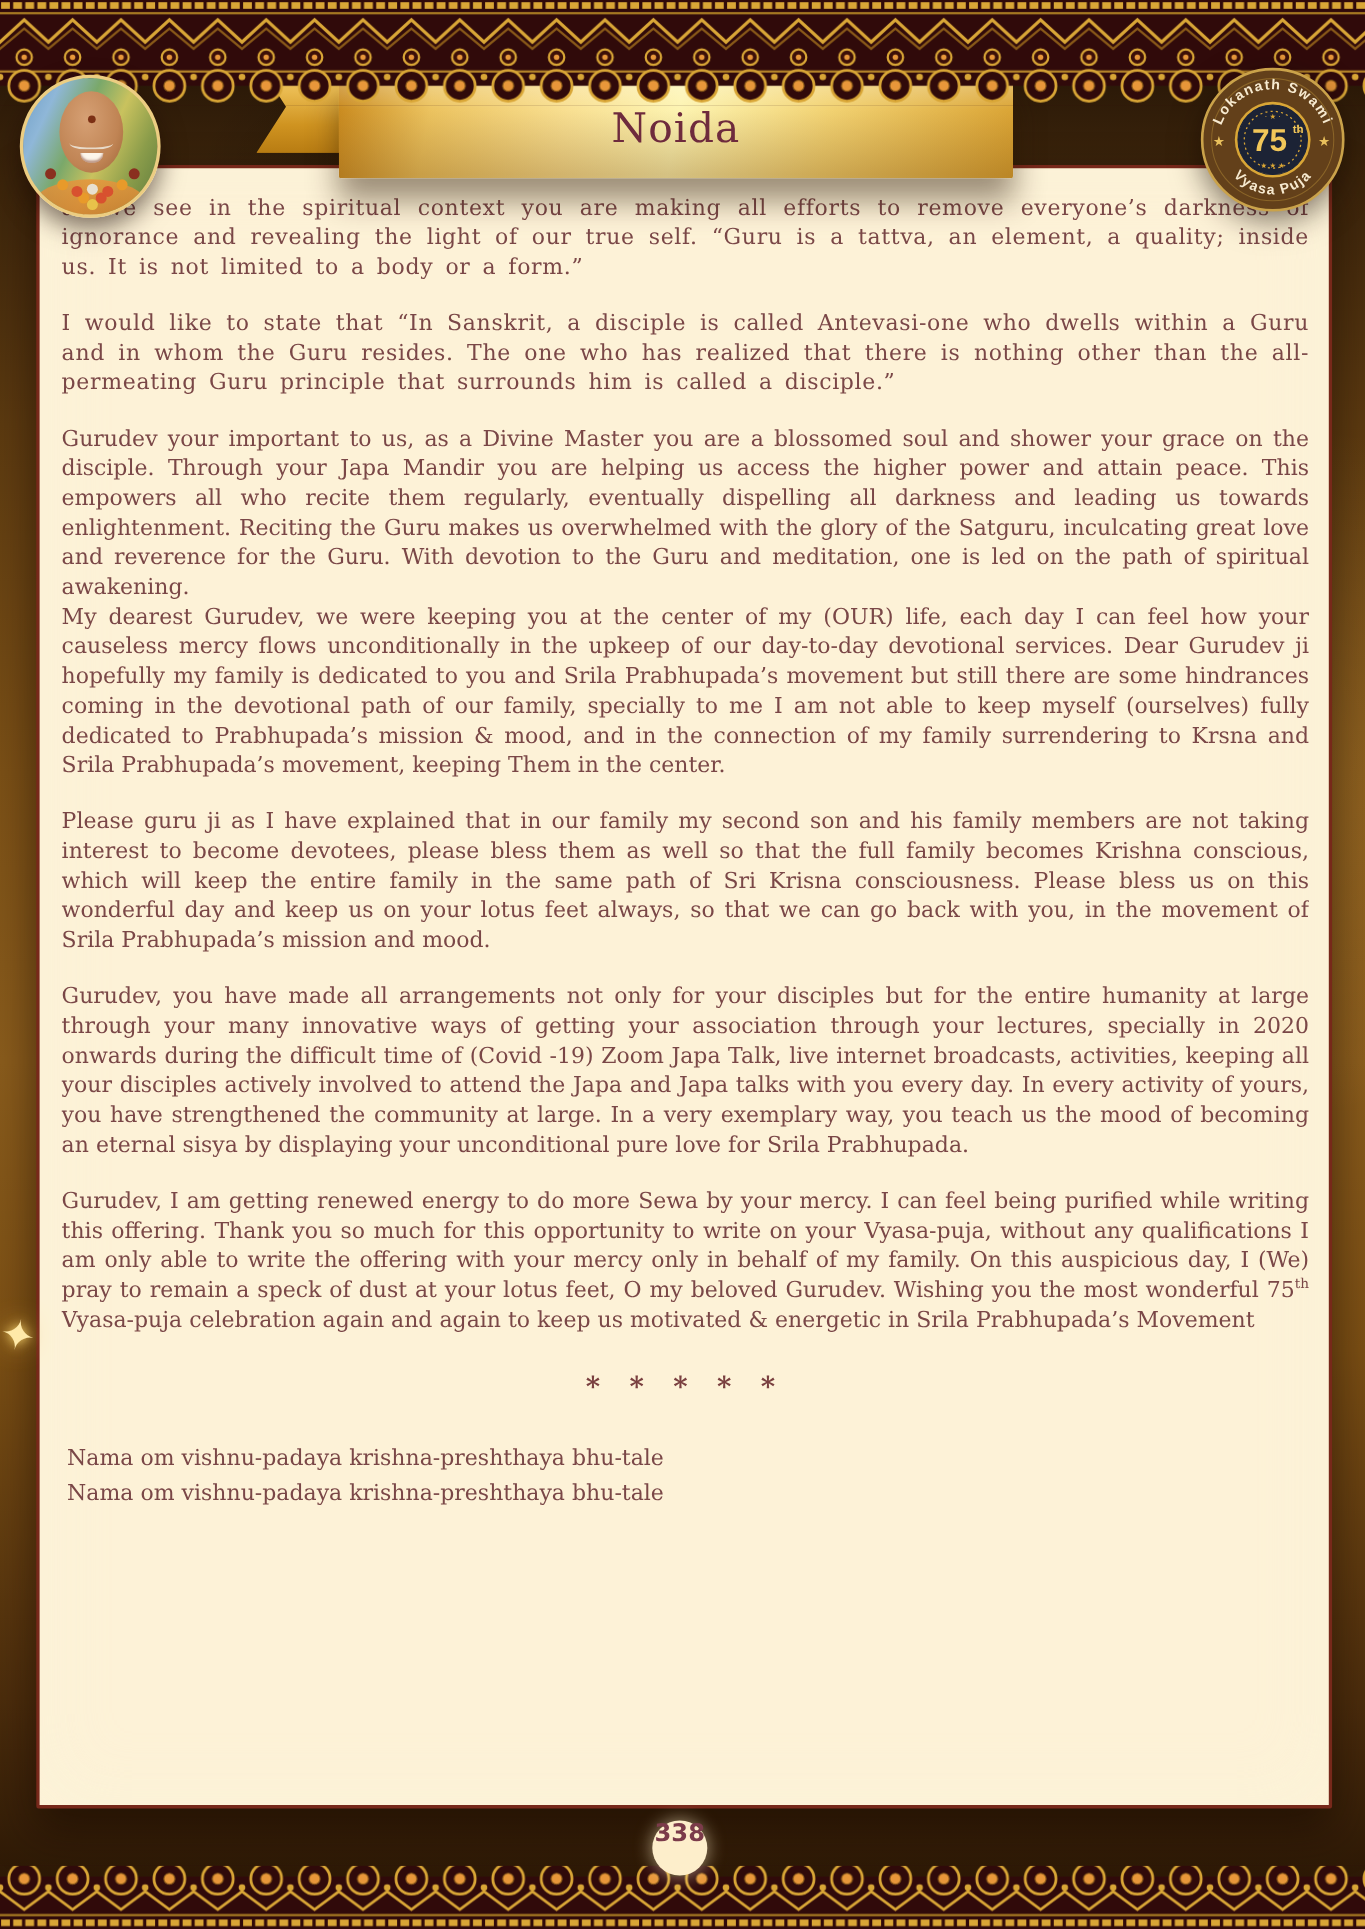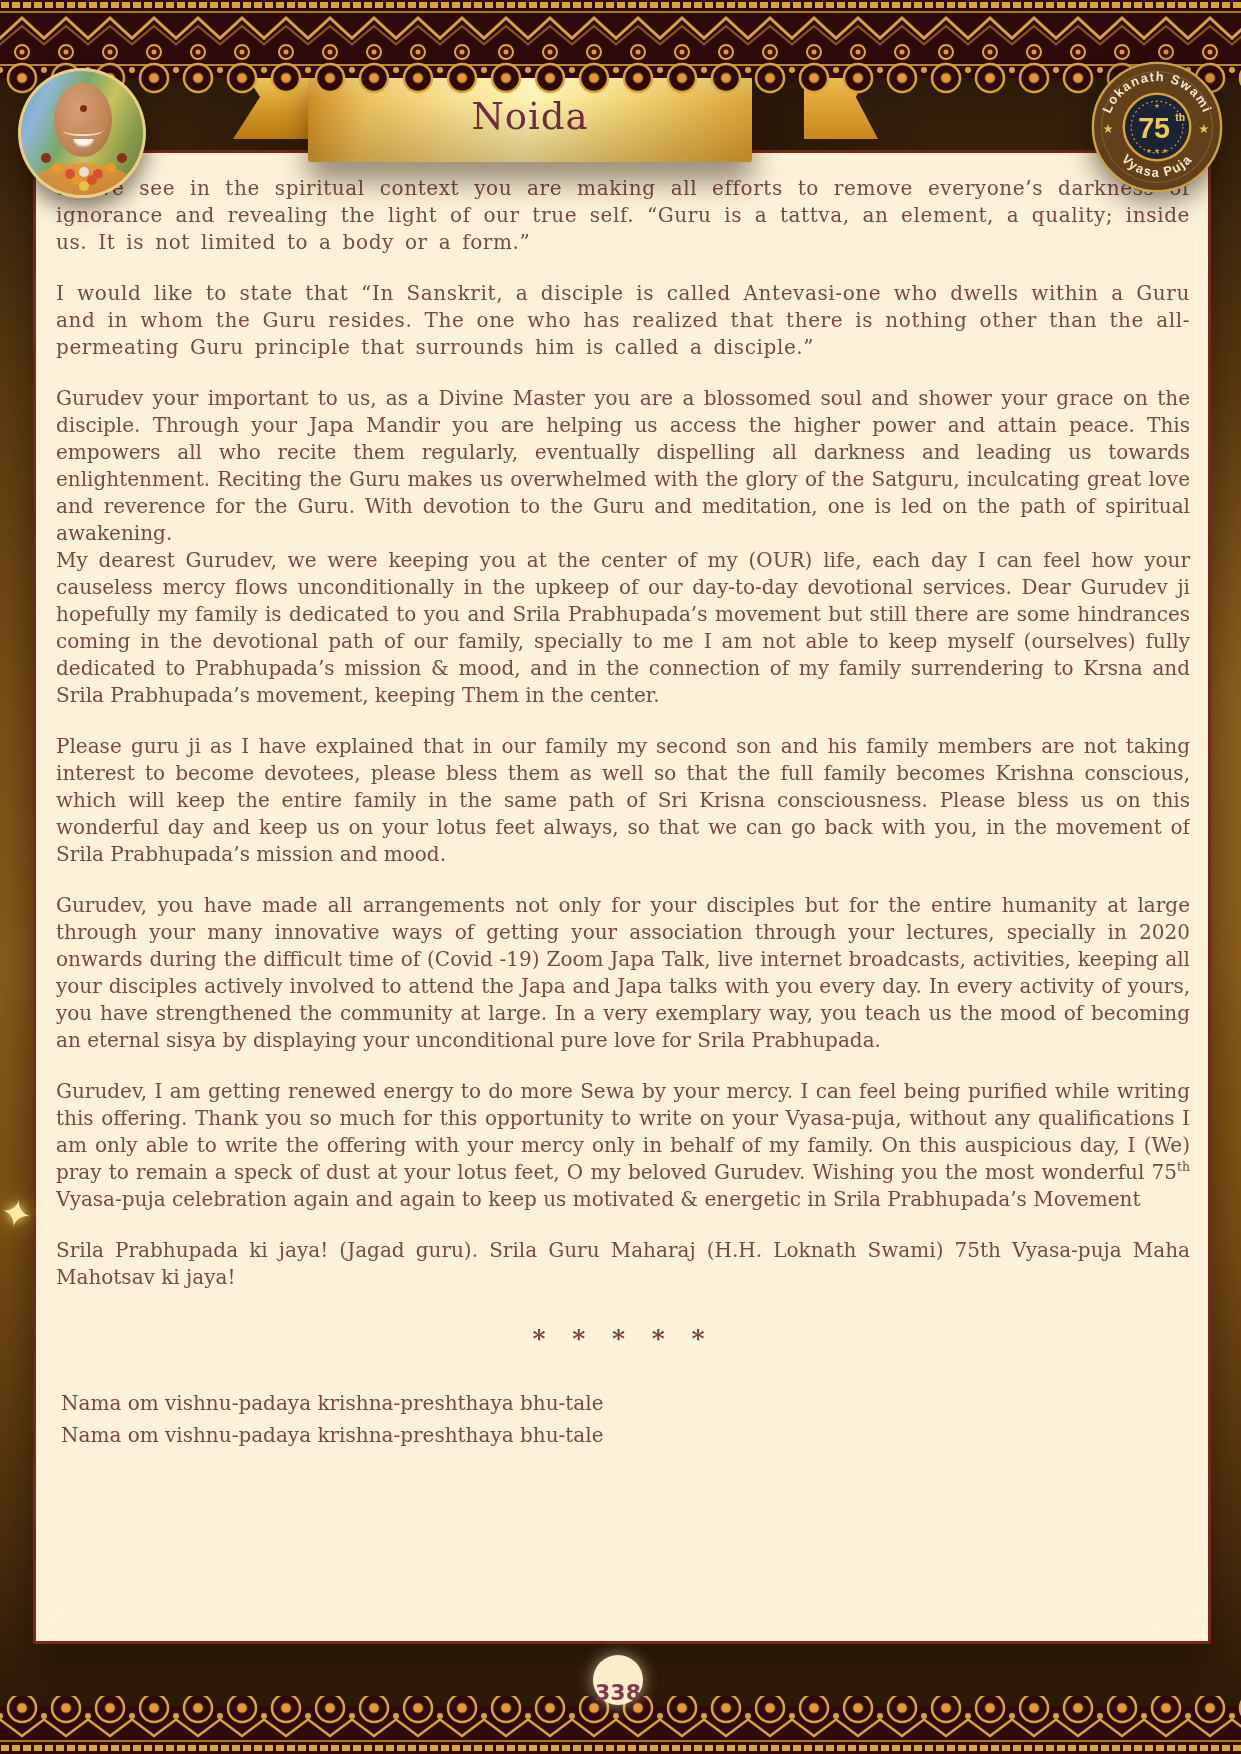--- a/index.html
+++ b/index.html
@@ -35,21 +35,21 @@
     background:linear-gradient(180deg,#f5d47c 0%,#e9b94e 35%,#cf9320 70%,#b87c12 100%);
     clip-path:polygon(0 0,100% 0,100% 100%,0 100%,30% 50%);}
   .ribbon-tail.right{left:804px;top:55px;width:74px;height:84px;
     background:linear-gradient(180deg,#f5d47c 0%,#e3ad3e 45%,#c8881c 100%);
     clip-path:polygon(0 0,100% 0,70% 50%,100% 100%,0 100%);}
   .ribbon-curl{position:absolute;}
   .ribbon-curl.left{left:308px;top:55px;width:44px;height:17px;
     background:linear-gradient(90deg,#8a5a10,#f0ca6a);clip-path:polygon(0 100%,100% 0,100% 100%);}
   .ribbon-curl.right{left:772px;top:55px;width:44px;height:17px;
     background:linear-gradient(270deg,#8a5a10,#f0ca6a);clip-path:polygon(0 0,100% 100%,0 100%);}
-  .ribbon-band{position:absolute;left:308px;top:70px;width:444px;height:92px;border-radius:2px;
+  .ribbon-band{position:absolute;left:308px;top:70px;width:613px;height:92px;border-radius:2px;
     background:
       linear-gradient(180deg,rgba(255,255,255,.30),rgba(255,255,255,0) 32%,rgba(110,64,8,.28) 96%),
       linear-gradient(100deg,#c8881c 0%,#ecc35f 14%,#f9e092 34%,#fdf4b2 50%,#f2d272 72%,#d9a232 100%);
     box-shadow:0 20px 28px rgba(40,20,5,.45);
     display:flex;align-items:center;justify-content:center;}
   .ribbon-title{font-size:37px;color:#6e2b3d;letter-spacing:1px;}
 
   
   .photo{position:absolute;left:18px;top:68px;width:122px;height:124px;border-radius:50%;
     border:3px solid #eccd82;overflow:hidden;z-index:7;
@@ -67,21 +67,21 @@
       -38px -14px 0 #8a2f1f,38px -14px 0 #8a2f1f,-8px 8px 0 #e89a2a,8px 8px 0 #d8512f,0 14px 0 #e8c24a;}
   .photo .shoulders{position:absolute;left:8px;top:92px;width:106px;height:50px;border-radius:50% 50% 0 0;
     background:linear-gradient(180deg,#e6953c,#c9752a);opacity:.85;z-index:-1;}
 
   
   .badge{position:absolute;left:1090px;top:60px;width:134px;height:134px;z-index:7;
     filter:drop-shadow(0 8px 14px rgba(20,8,2,.55));}
 
   
   .page-circle{position:absolute;left:593px;top:1655px;width:50px;height:50px;border-radius:50%;
-    background:#fdeecb;z-index:7;display:flex;align-items:flex-end;justify-content:center;
+    background:#fdeecb;z-index:7;display:flex;align-items:flex-start;justify-content:center;
     box-shadow:0 0 16px rgba(255,240,200,.6);}
   .page-circle span{font-family:"DejaVu Sans",sans-serif;font-weight:bold;font-size:22px;color:#7b3b4a;}
 
   
   .sparkle{position:absolute;left:0px;top:1192px;font-size:38px;color:#ffe9a8;z-index:4;
     text-shadow:0 0 10px #f8d570,0 0 24px #e8b84a;transform:rotate(12deg);}
 </style>
 </head>
 <body>
 
@@ -114,21 +114,20 @@
 
   <div class="panel">
     <div class="text-col">
       <p class="para wide">as we see in the spiritual context you are making all efforts to remove everyone’s darkness of ignorance and revealing the light of our true self. “Guru is a tattva, an element, a quality; inside us. It is not limited to a body or a form.”</p>
       <p class="para wide">I would like to state that “In Sanskrit, a disciple is called Antevasi-one who dwells within a Guru and in whom the Guru resides. The one who has realized that there is nothing other than the all-permeating Guru principle that surrounds him is called a disciple.”</p>
       <p class="para tight">Gurudev your important to us, as a Divine Master you are a blossomed soul and shower your grace on the disciple. Through your Japa Mandir you are helping us access the higher power and attain peace. This empowers all who recite them regularly, eventually dispelling all darkness and leading us towards enlightenment. Reciting the Guru makes us overwhelmed with the glory of the Satguru, inculcating great love and reverence for the Guru. With devotion to the Guru and meditation, one is led on the path of spiritual awakening.</p>
       <p class="para">My dearest Gurudev, we were keeping you at the center of my (OUR) life, each day I can feel how your causeless mercy flows unconditionally in the upkeep of our day-to-day devotional services. Dear Gurudev ji hopefully my family is dedicated to you and Srila Prabhupada’s movement but still there are some hindrances coming in the devotional path of our family, specially to me I am not able to keep myself (ourselves) fully dedicated to Prabhupada’s mission &amp; mood, and in the connection of my family surrendering to Krsna and Srila Prabhupada’s movement, keeping Them in the center.</p>
       <p class="para">Please guru ji as I have explained that in our family my second son and his family members are not taking interest to become devotees, please bless them as well so that the full family becomes Krishna conscious, which will keep the entire family in the same path of Sri Krisna consciousness. Please bless us on this wonderful day and keep us on your lotus feet always, so that we can go back with you, in the movement of Srila Prabhupada’s mission and mood.</p>
       <p class="para">Gurudev, you have made all arrangements not only for your disciples but for the entire humanity at large through your many innovative ways of getting your association through your lectures, specially in 2020 onwards during the difficult time of (Covid -19) Zoom Japa Talk, live internet broadcasts, activities, keeping all your disciples actively involved to attend the Japa and Japa talks with you every day. In every activity of yours, you have strengthened the community at large. In a very exemplary way, you teach us the mood of becoming an eternal sisya by displaying your unconditional pure love for Srila Prabhupada.</p>
       <p class="para"><span>Gurudev, I am getting renewed energy to do more Sewa by your mercy. I can feel being purified while writing this offering. Thank you so much for this opportunity to write on your Vyasa-puja, without any qualifications I am only able to write the offering with your mercy only in behalf of my family. On this auspicious day, I (We) pray to remain a speck of dust at your lotus feet, O my beloved Gurudev. Wishing you the most wonderful 75</span><sup>th</sup><span> Vyasa-puja celebration again and again to keep us motivated &amp; energetic in Srila Prabhupada’s Movement</span></p>
-      <p class="para">Srila Prabhupada ki jaya! (Jagad guru). Srila Guru Maharaj (H.H. Loknath Swami) 75th Vyasa-puja Maha Mahotsav ki jaya!</p>
       <p class="separator">* * * * *</p>
       <div class="verses">
         <div>Nama om vishnu-padaya krishna-preshthaya bhu-tale</div>
         <div>Nama om vishnu-padaya krishna-preshthaya bhu-tale</div>
 
       </div>
     </div>
   </div>
 
   <div class="ribbon">

